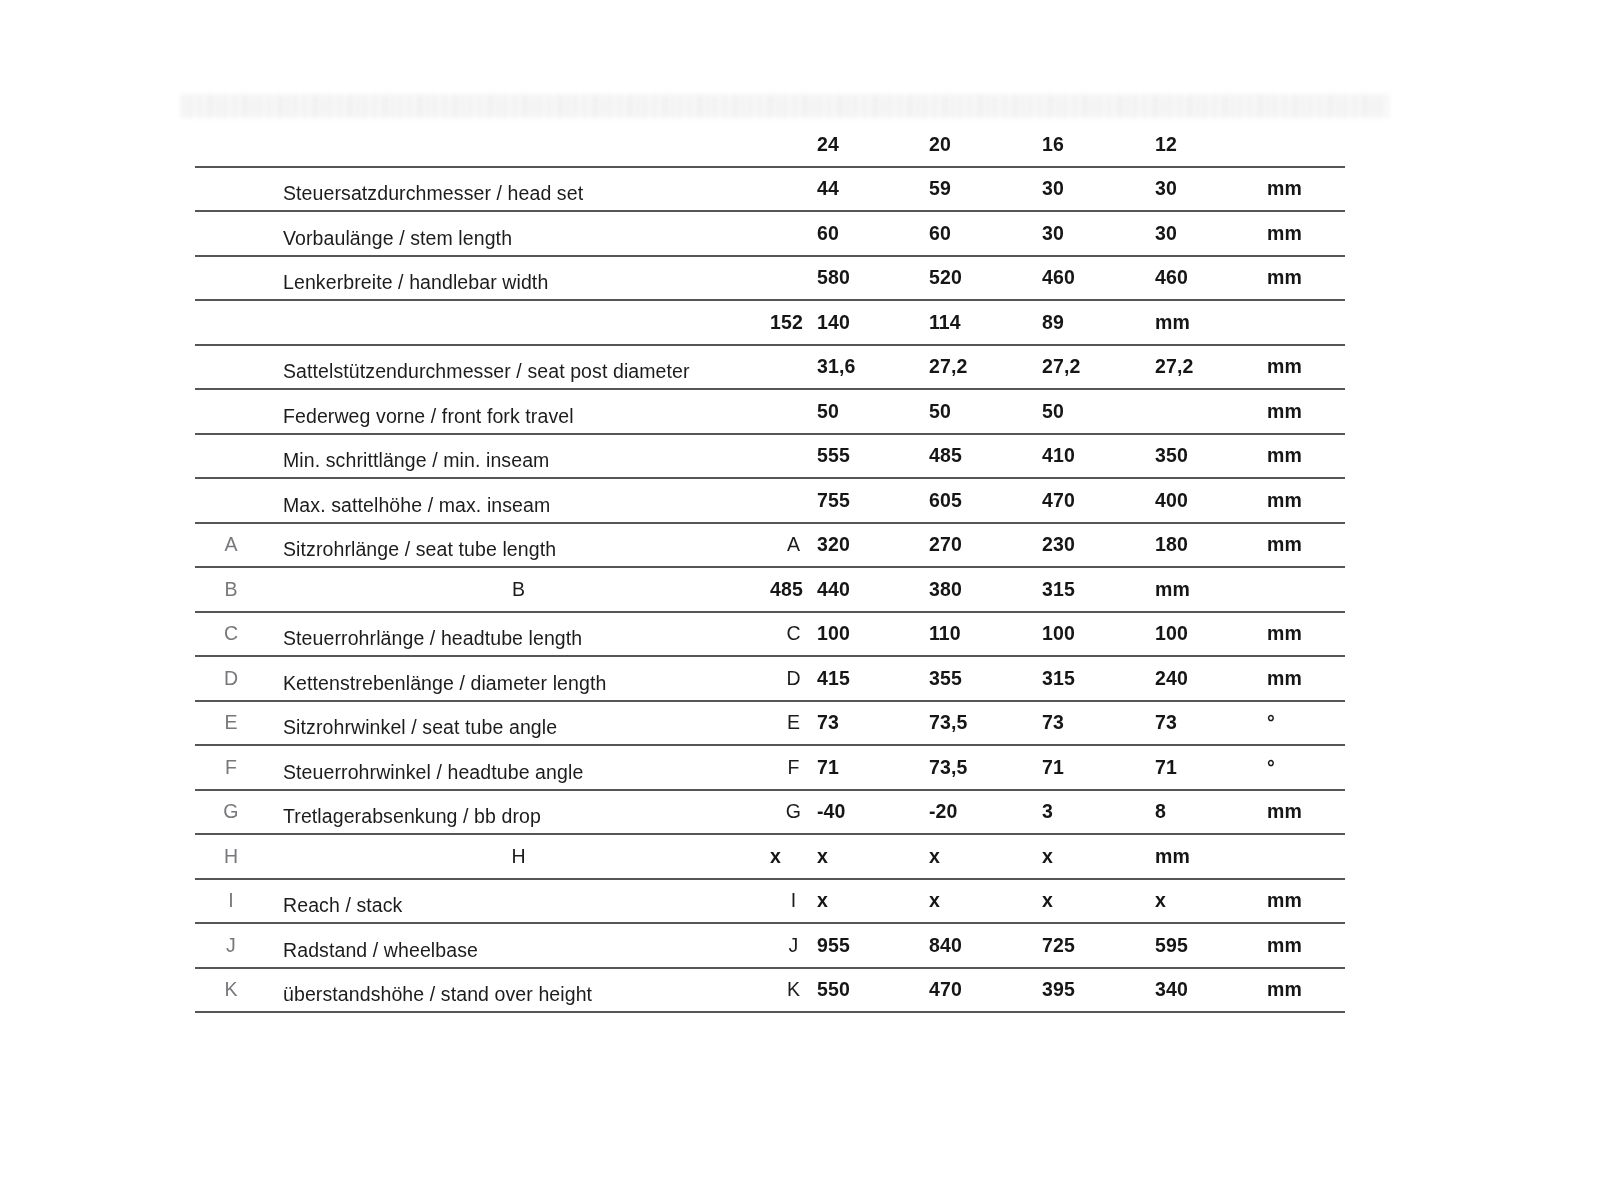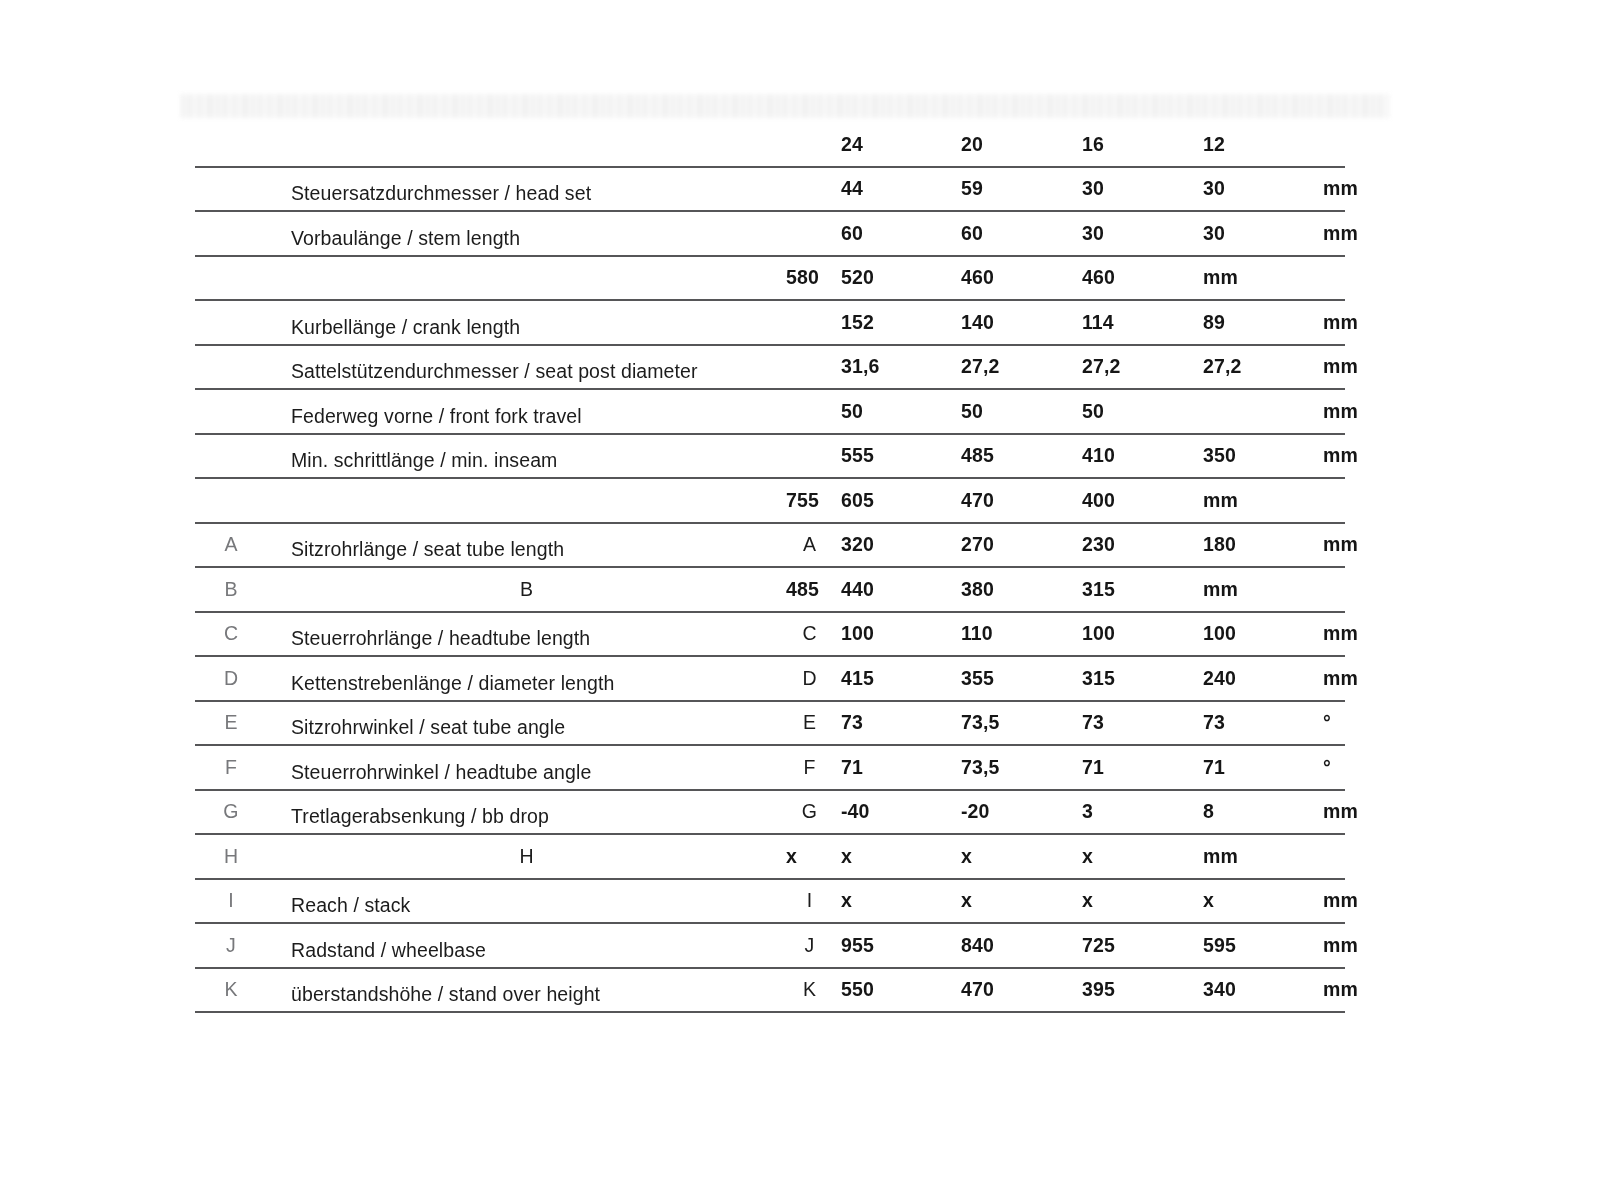--- a/index.html
+++ b/index.html
@@ -38,21 +38,20 @@
     top: 123px;
     width: 1150px;
   }
   .row {
     display: grid;
     grid-template-columns: 72px 503px 47px 112px 113px 113px 112px 78px;
     align-items: center;
     height: 44.5px;
     box-sizing: border-box;
     border-bottom: 2px solid #565658;
-    gap: 8px;
   }
   .c {
     font-size: 19.5px;
     color: #1c1c1c;
     letter-spacing: 0.1px;
     white-space: nowrap;
   }
   .letter {
     text-align: center;
     color: #77787b;
@@ -107,30 +106,30 @@
     <div class="c label">Vorbaulänge / stem length</div>
     <div class="c letter2"></div>
     <div class="c val">60</div>
     <div class="c val">60</div>
     <div class="c val">30</div>
     <div class="c val">30</div>
     <div class="c unit">mm</div>
   </div>
         <div class="row">
     <div class="c letter"></div>
+    <div class="c label">Lenkerbreite / handlebar width</div>
     <div class="c letter2"></div>
     <div class="c val">580</div>
     <div class="c val">520</div>
     <div class="c val">460</div>
     <div class="c val">460</div>
     <div class="c unit">mm</div>
   </div>
         <div class="row">
     <div class="c letter"></div>
-    <div class="c label">Kurbellänge / crank length</div>
     <div class="c letter2"></div>
     <div class="c val">152</div>
     <div class="c val">140</div>
     <div class="c val">114</div>
     <div class="c val">89</div>
     <div class="c unit">mm</div>
   </div>
         <div class="row">
     <div class="c letter"></div>
     <div class="c label">Sattelstützendurchmesser / seat post diameter</div>
@@ -156,20 +155,21 @@
     <div class="c label">Min. schrittlänge / min. inseam</div>
     <div class="c letter2"></div>
     <div class="c val">555</div>
     <div class="c val">485</div>
     <div class="c val">410</div>
     <div class="c val">350</div>
     <div class="c unit">mm</div>
   </div>
         <div class="row">
     <div class="c letter"></div>
+    <div class="c label">Max. sattelhöhe / max. inseam</div>
     <div class="c letter2"></div>
     <div class="c val">755</div>
     <div class="c val">605</div>
     <div class="c val">470</div>
     <div class="c val">400</div>
     <div class="c unit">mm</div>
   </div>
         <div class="row">
     <div class="c letter">A</div>
     <div class="c label">Sitzrohrlänge / seat tube length</div>

